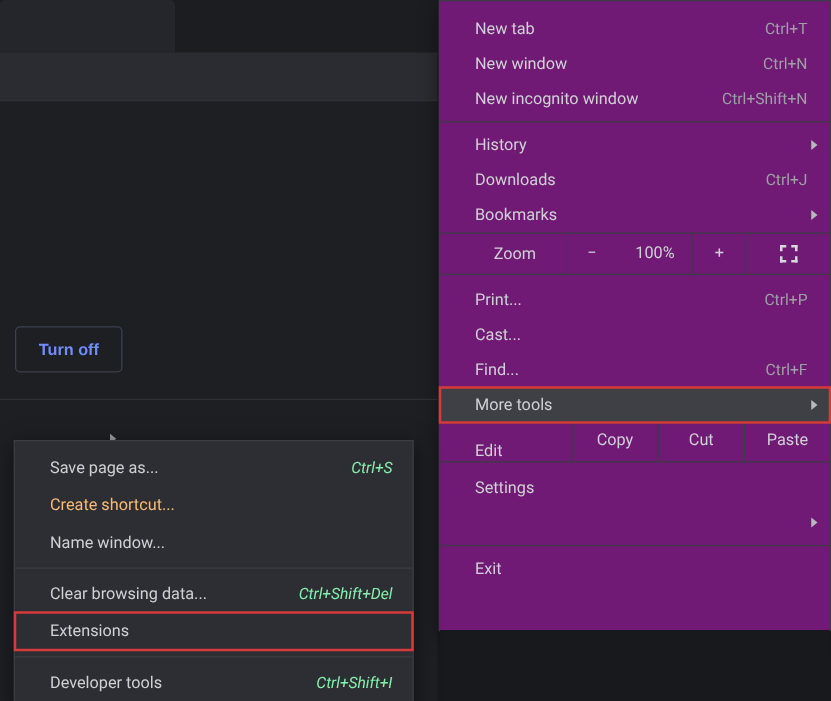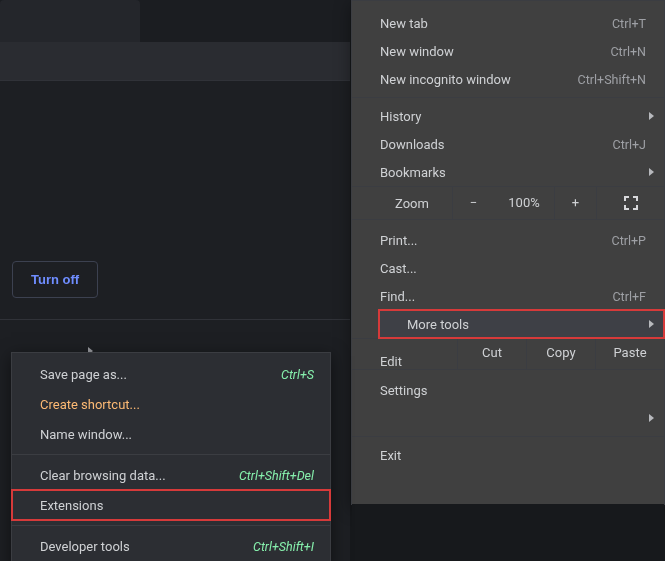--- a/index.html
+++ b/index.html
@@ -65,21 +65,21 @@
     left: 88px; top: 266px;
     color: #9b9da2;
   }
 
   
   .menu {
     position: absolute;
     left: 351px; top: 0;
     width: 314px;
     height: 505px;
-    background: #404040;
+    background: #701a75;
     border: 1px solid #3b3d42;
     box-shadow: 0 4px 16px rgba(0,0,0,.4);
   }
   .menu::after{
     content:"";
     position:absolute; left:0; right:0; bottom:-56px; height:56px;
     background:#17191c;
   }
   .menu .row {
     position: relative;
@@ -92,21 +92,20 @@
   .menu .row .shortcut { color: #9ea0a5; font-size: 12.5px; }
   .menu .sep { height: 1px; background: #3b3d42; margin: 4px 0; }
   .menu .chev {
     position: absolute; right: 10px; top: 50%; transform: translateY(-50%);
     color: #b7b9bd;
   }
   .more-tools-row {
     background: #3e4046;
     outline: 2px solid #d63a3a;
     outline-offset: -1px;
-    margin-left: 27px;
   }
 
   
   .zoom-row { height: 34px; border-top:1px solid #3b3d42; border-bottom:1px solid #3b3d42; display:flex; align-items:center; }
   .zoom-row .zlabel { padding-left:43px; width:100px; }
   .zoom-row .cell { width:42px; text-align:center; border-left:1px solid #3b3d42; line-height:34px; height:34px; }
   .zoom-row .pct { width:60px; text-align:center; line-height:34px; }
   .zoom-row .fs { flex:1; text-align:center; border-left:1px solid #3b3d42; height:34px; display:flex; align-items:center; justify-content:center; }
 
   
@@ -226,22 +225,22 @@
   </div>
   <div class="row more-tools-row">
     <span class="lbl">More tools</span>
     <span class="chev">
         <div class="triangle-right"></div>
       </span>
   </div>
 
   <div class="edit-row">
     <span class="elabel">Edit</span>
+    <span class="btn">Copy</span>
     <span class="btn">Cut</span>
-    <span class="btn">Copy</span>
     <span class="btn">Paste</span>
   </div>
 
   <div style="height:6px"></div>
   <div class="row">
     <span class="lbl">Settings</span>
   </div>
   <div class="row">
     <span class="chev">
         <div class="triangle-right"></div>

